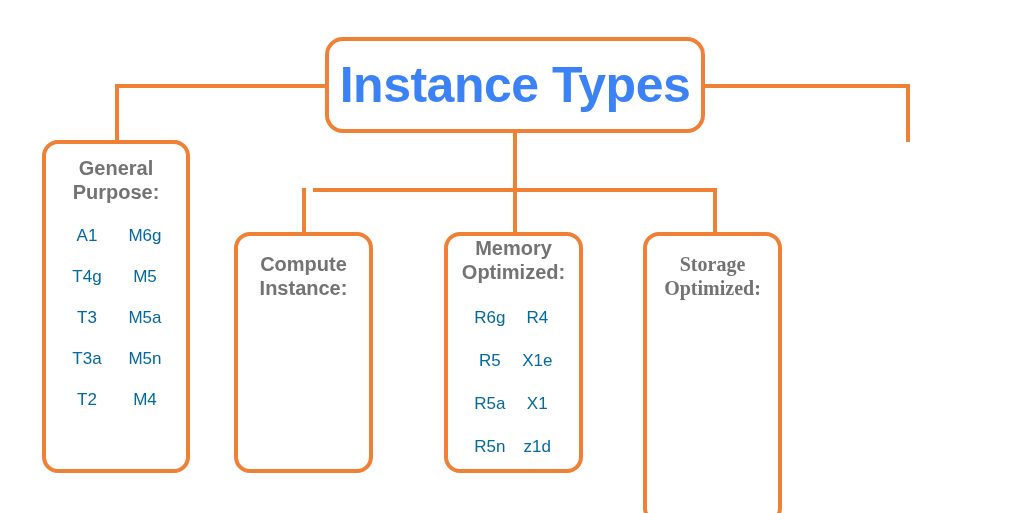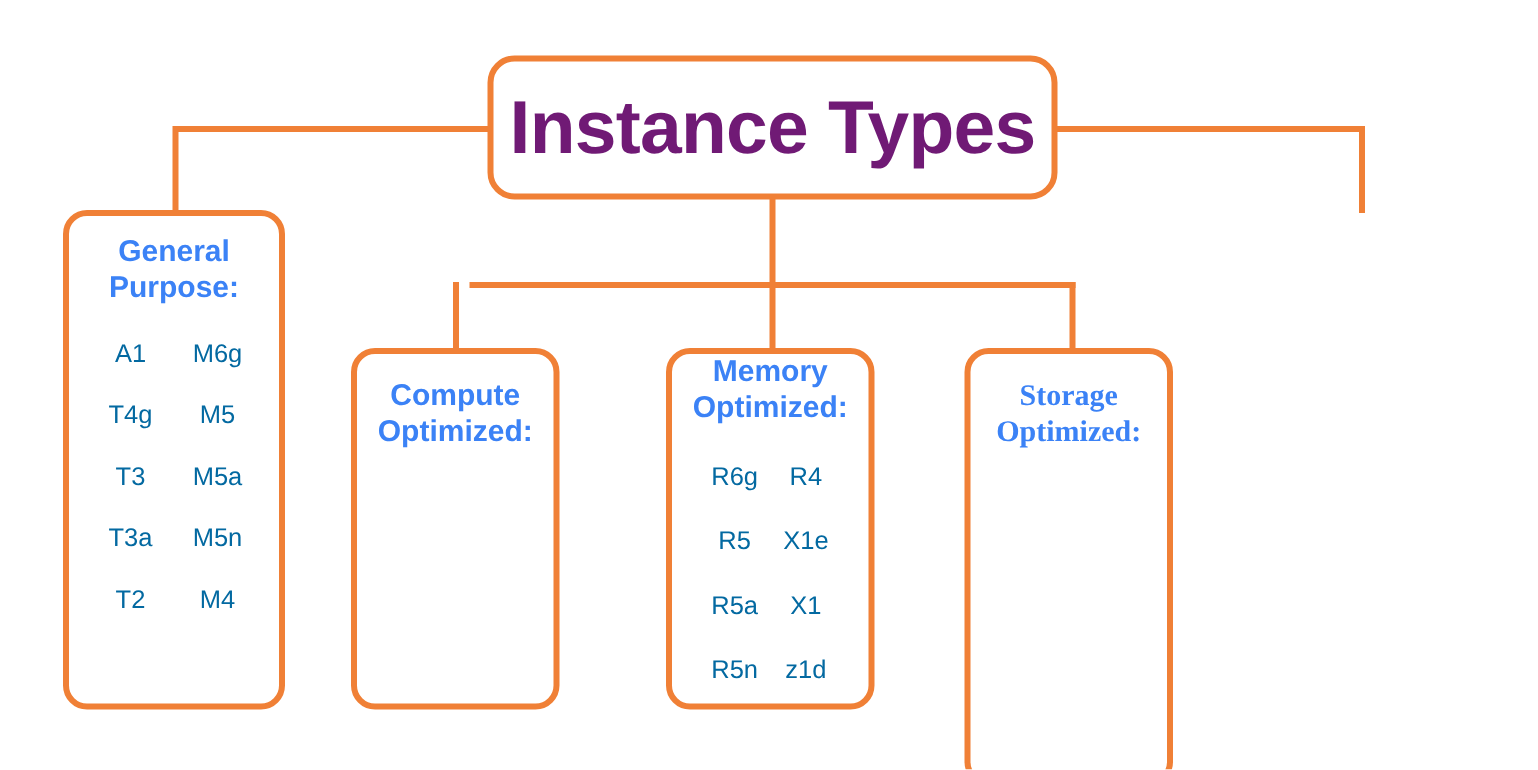--- a/index.html
+++ b/index.html
@@ -38,30 +38,30 @@
     flex-direction: column;
     align-items: center;
   }
   .node.root {
     border-radius: 18px;
     justify-content: center;
   }
   .root-title {
     font-size: 50px;
     font-weight: 700;
-    color: #701a75;
+    color: #3b82f6;
     letter-spacing: -0.5px;
     line-height: 1;
     white-space: nowrap;
   }
 
   .node-title {
     font-size: 20px;
     font-weight: 700;
-    color: #3b82f6;
+    color: #737373;
     text-align: center;
     line-height: 1.22;
     white-space: pre-line;
   }
 
   .items {
     width: 100%;
     display: grid;
     justify-items: center;
     align-content: start;
@@ -133,21 +133,21 @@
       <div class="item">M5a</div>
       <div class="item">T3a</div>
       <div class="item">M5n</div>
       <div class="item">T2</div>
       <div class="item">M4</div>
     </div>
   </div>
 
   <div class="node" id="node-compute">
     <div class="node-title">Compute
-Optimized:</div>
+Instance:</div>
   </div>
 
   <div class="node" id="node-memory">
     <div class="node-title">Memory
 Optimized:</div>
     <div class="items two-col">
       <div class="item">R6g</div>
       <div class="item">R4</div>
       <div class="item">R5</div>
       <div class="item">X1e</div>

